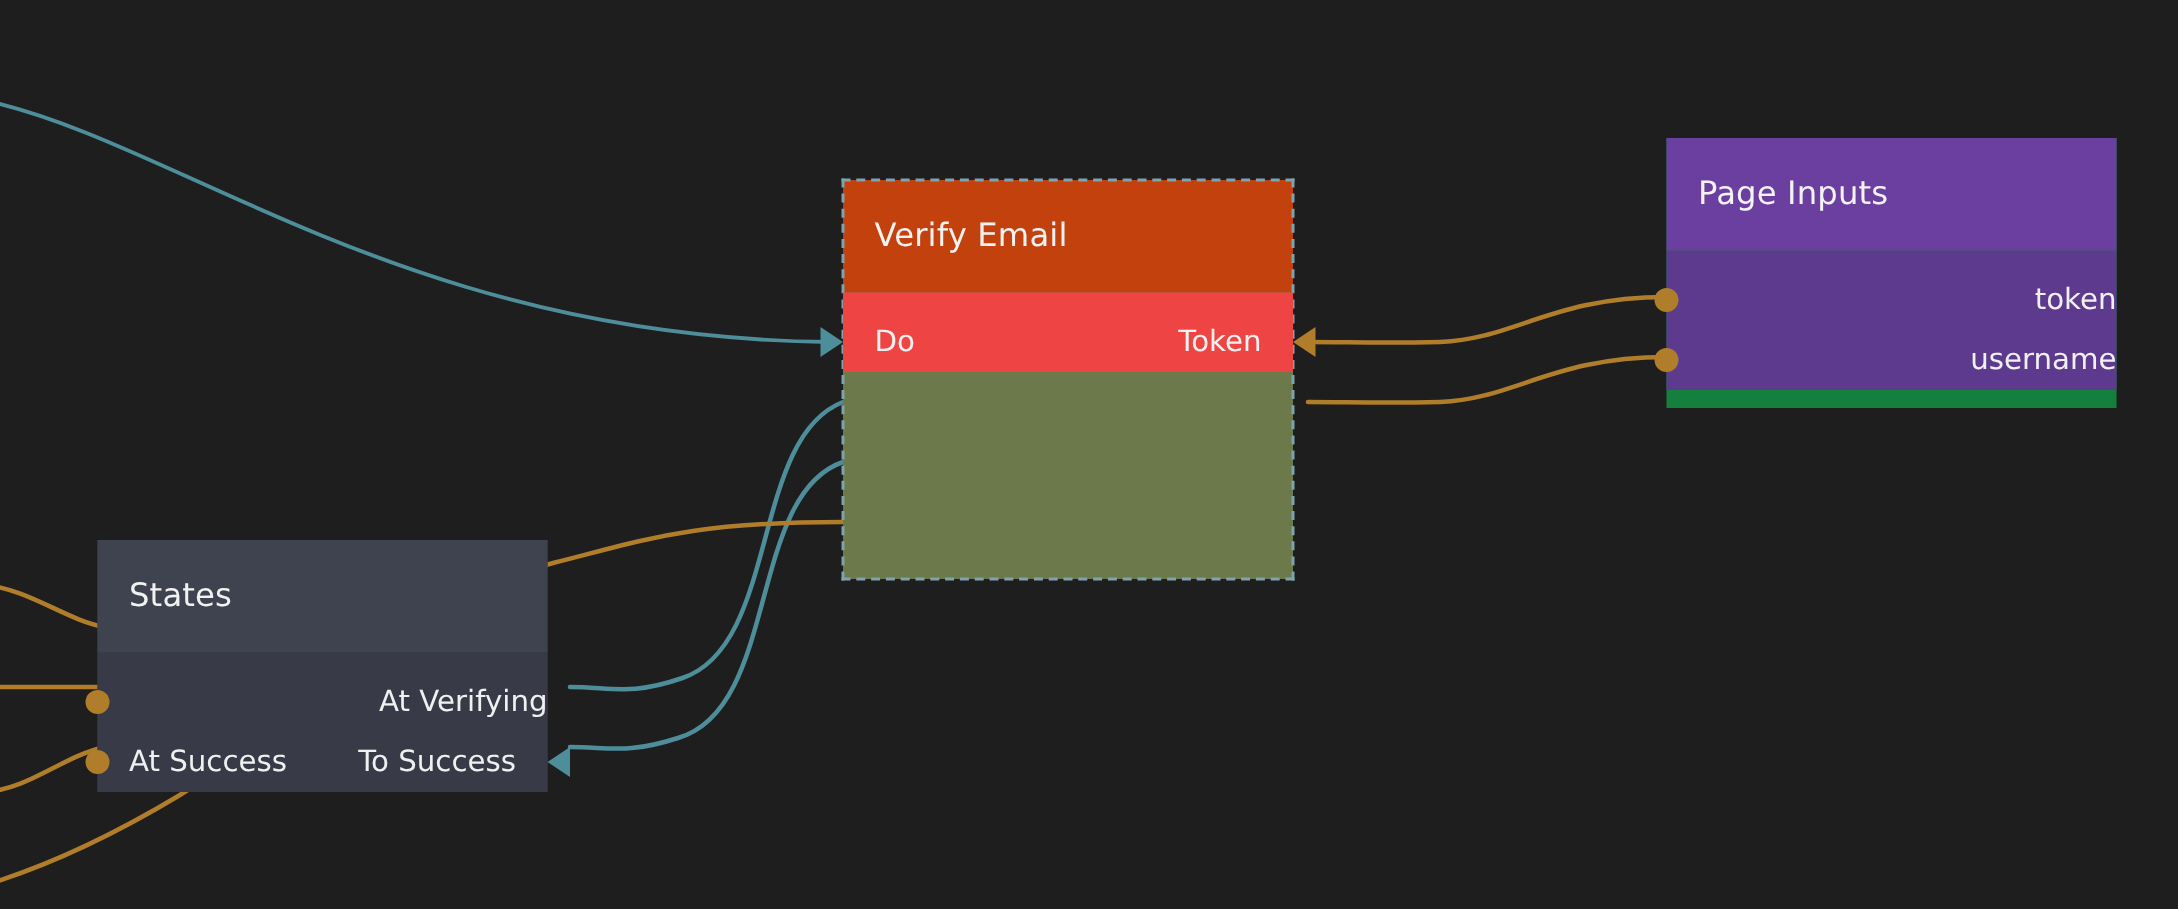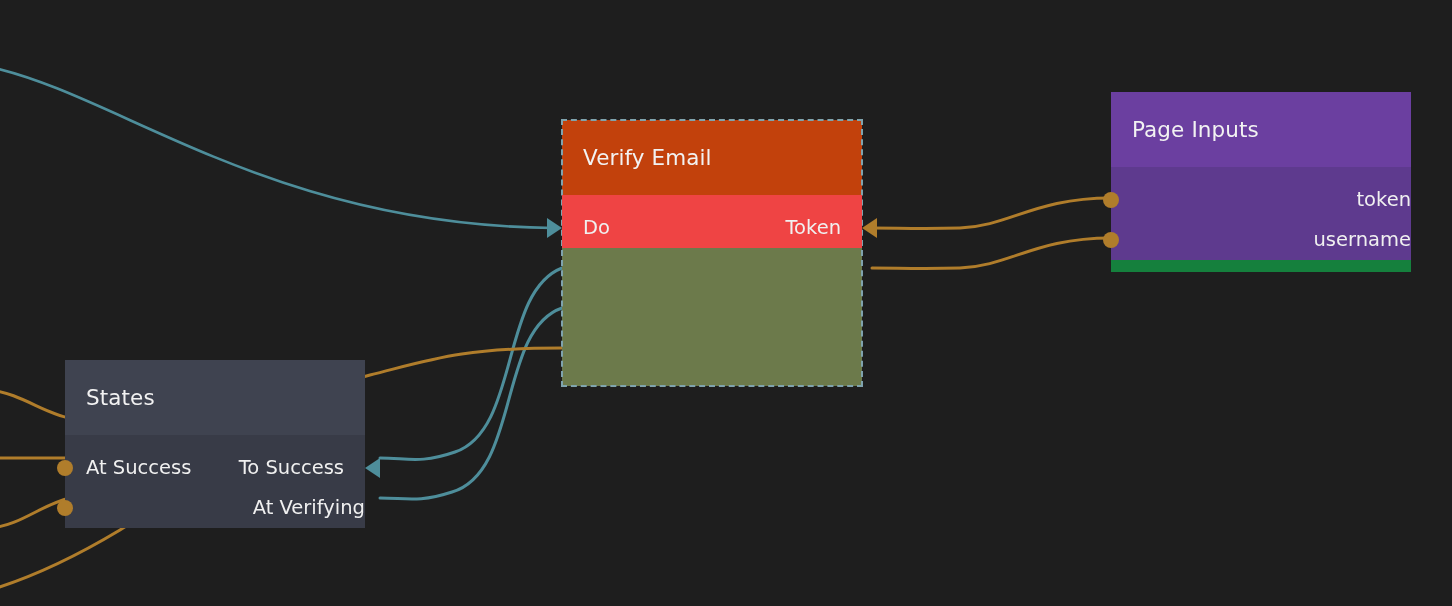--- a/index.html
+++ b/index.html
@@ -190,30 +190,30 @@
   </div>
 
   <div class="node" id="node-states">
     <div class="node-header">
       <span class="node-title">States</span>
     </div>
     <div class="node-body">
 
       <div class="port-row">
         <span class="port-dot left" style="background:#b07d2b"></span>
+        <span class="port-label in">At Verifying</span>
+      </div>
+
+      <div class="port-row">
+        <span class="port-dot left" style="background:#b07d2b"></span>
         <span class="port-label in">At Success</span>
         <span class="port-label out">To Success</span>
         <span class="port-arrow into-right" style="color:#4e8e9b"></span>
       </div>
 
-      <div class="port-row">
-        <span class="port-dot left" style="background:#b07d2b"></span>
-        <span class="port-label in">At Verifying</span>
-      </div>
-
 
     </div>
   </div>
 
   <div class="node" id="node-page-inputs">
     <div class="node-header">
       <span class="node-title">Page Inputs</span>
     </div>
     <div class="node-body">
 

